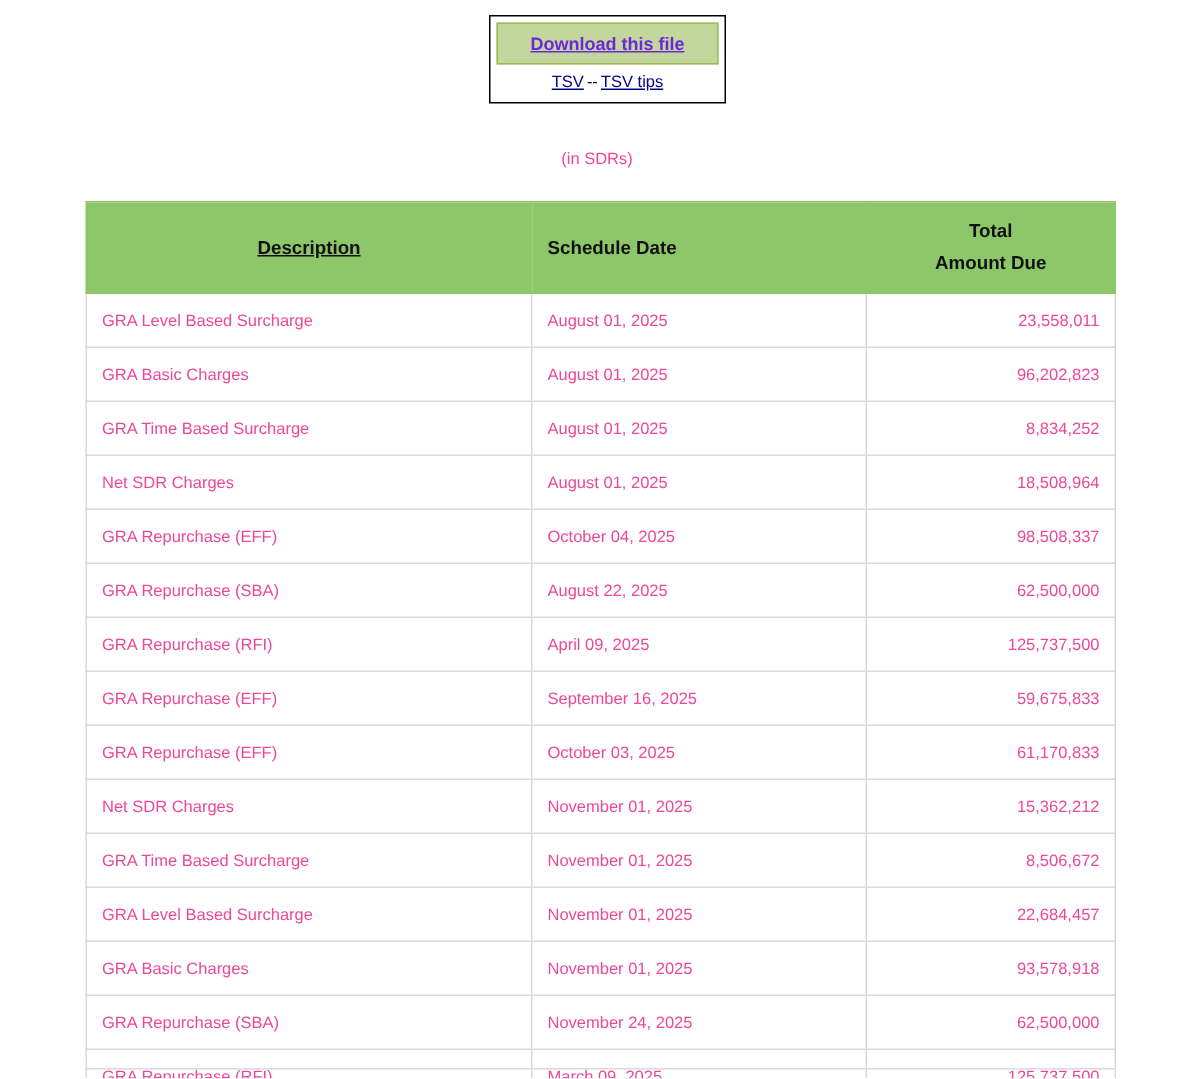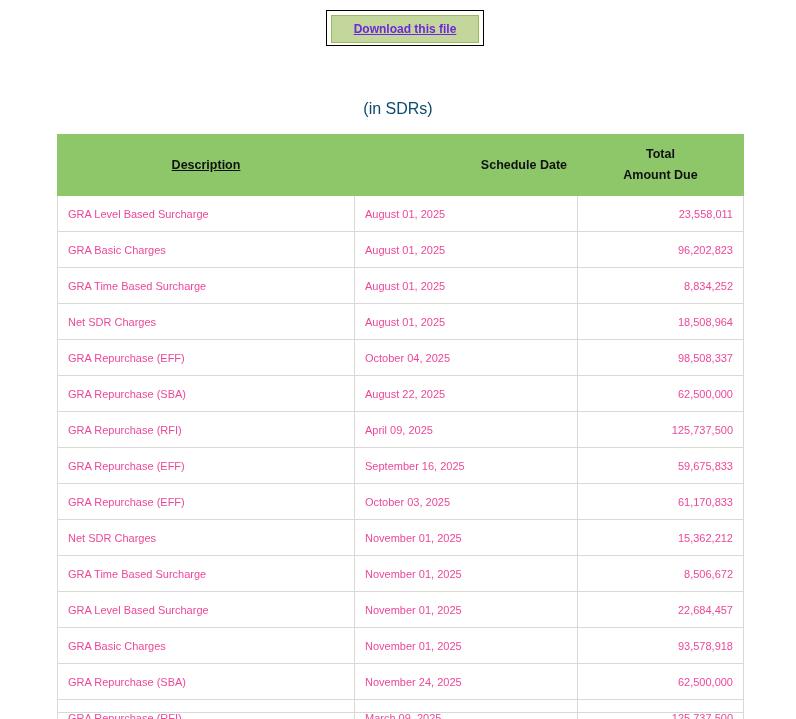--- a/index.html
+++ b/index.html
@@ -54,22 +54,22 @@
     padding: 0 2px;
   }
 
   
   .units {
     position: absolute;
     left: 0;
     top: 100px;
     width: 796px;
     text-align: center;
-    font-size: 16px;
-    color: #0c4a6e;
+    font-size: 11px;
+    color: #ec4899;
   }
 
   
   .table-wrap {
     position: absolute;
     left: 57px;
     top: 134px;
     width: 686px;
   }
   table.data {
@@ -87,21 +87,21 @@
     border: 1px solid #8dc76a;
     vertical-align: middle;
     height: 44px;
   }
   th.desc-h {
     text-align: center;
     text-decoration: underline;
     margin-left: 48px;
   }
   th.sched-h {
-    text-align: right;
+    text-align: left;
   }
   th.total-h {
     text-align: center;
     line-height: 1.7;
   }
   table.data td {
     font-size: 11px;
     color: #ec4899;
     padding: 10px 10px;
     border: 1px solid #d9d9d9;
@@ -142,20 +142,23 @@
     background: #d9d9d9;
   }
 </style>
 </head>
 <body>
 
 <div class="page">
 
   <div class="download-box">
     <div class="download-btn">Download this file</div>
+    <div class="download-links">
+      <a>TSV</a><span class="sep">--</span><a>TSV tips</a>
+    </div>
   </div>
 
   <div class="units">(in SDRs)</div>
 
   <div class="table-wrap">
     <table class="data">
       <colgroup>
         <col style="width:297px">
         <col style="width:223px">
         <col style="width:166px">

